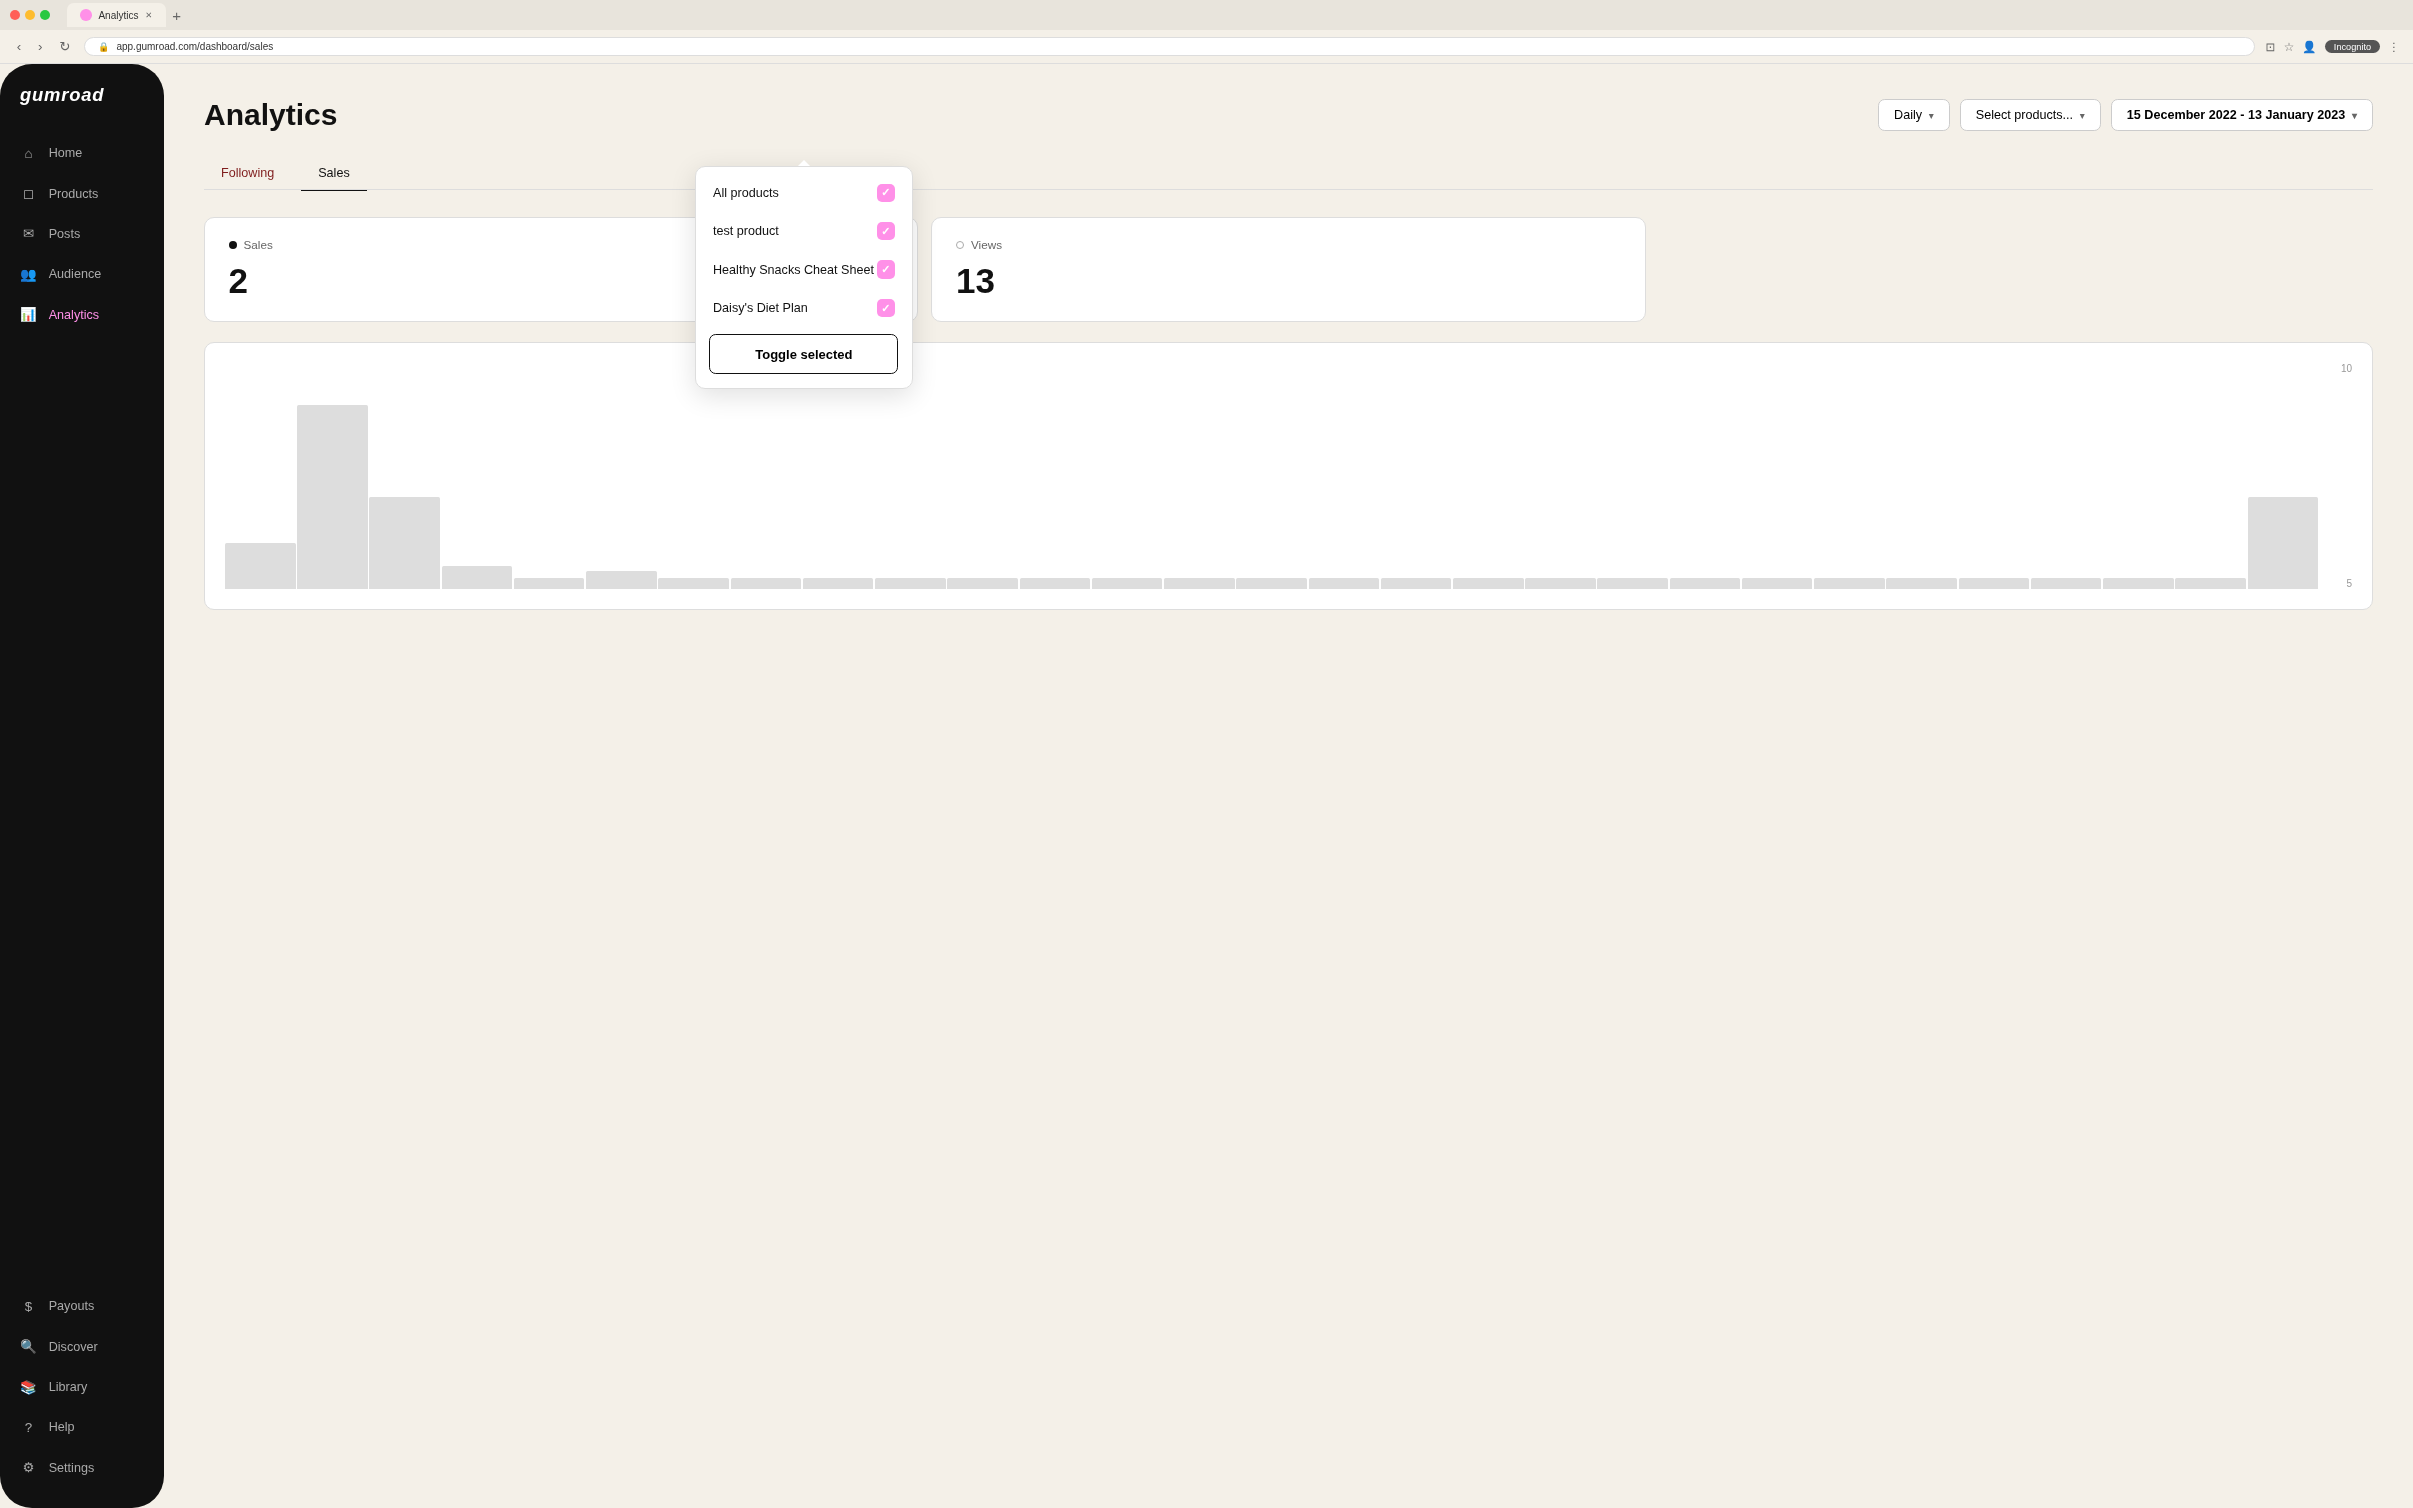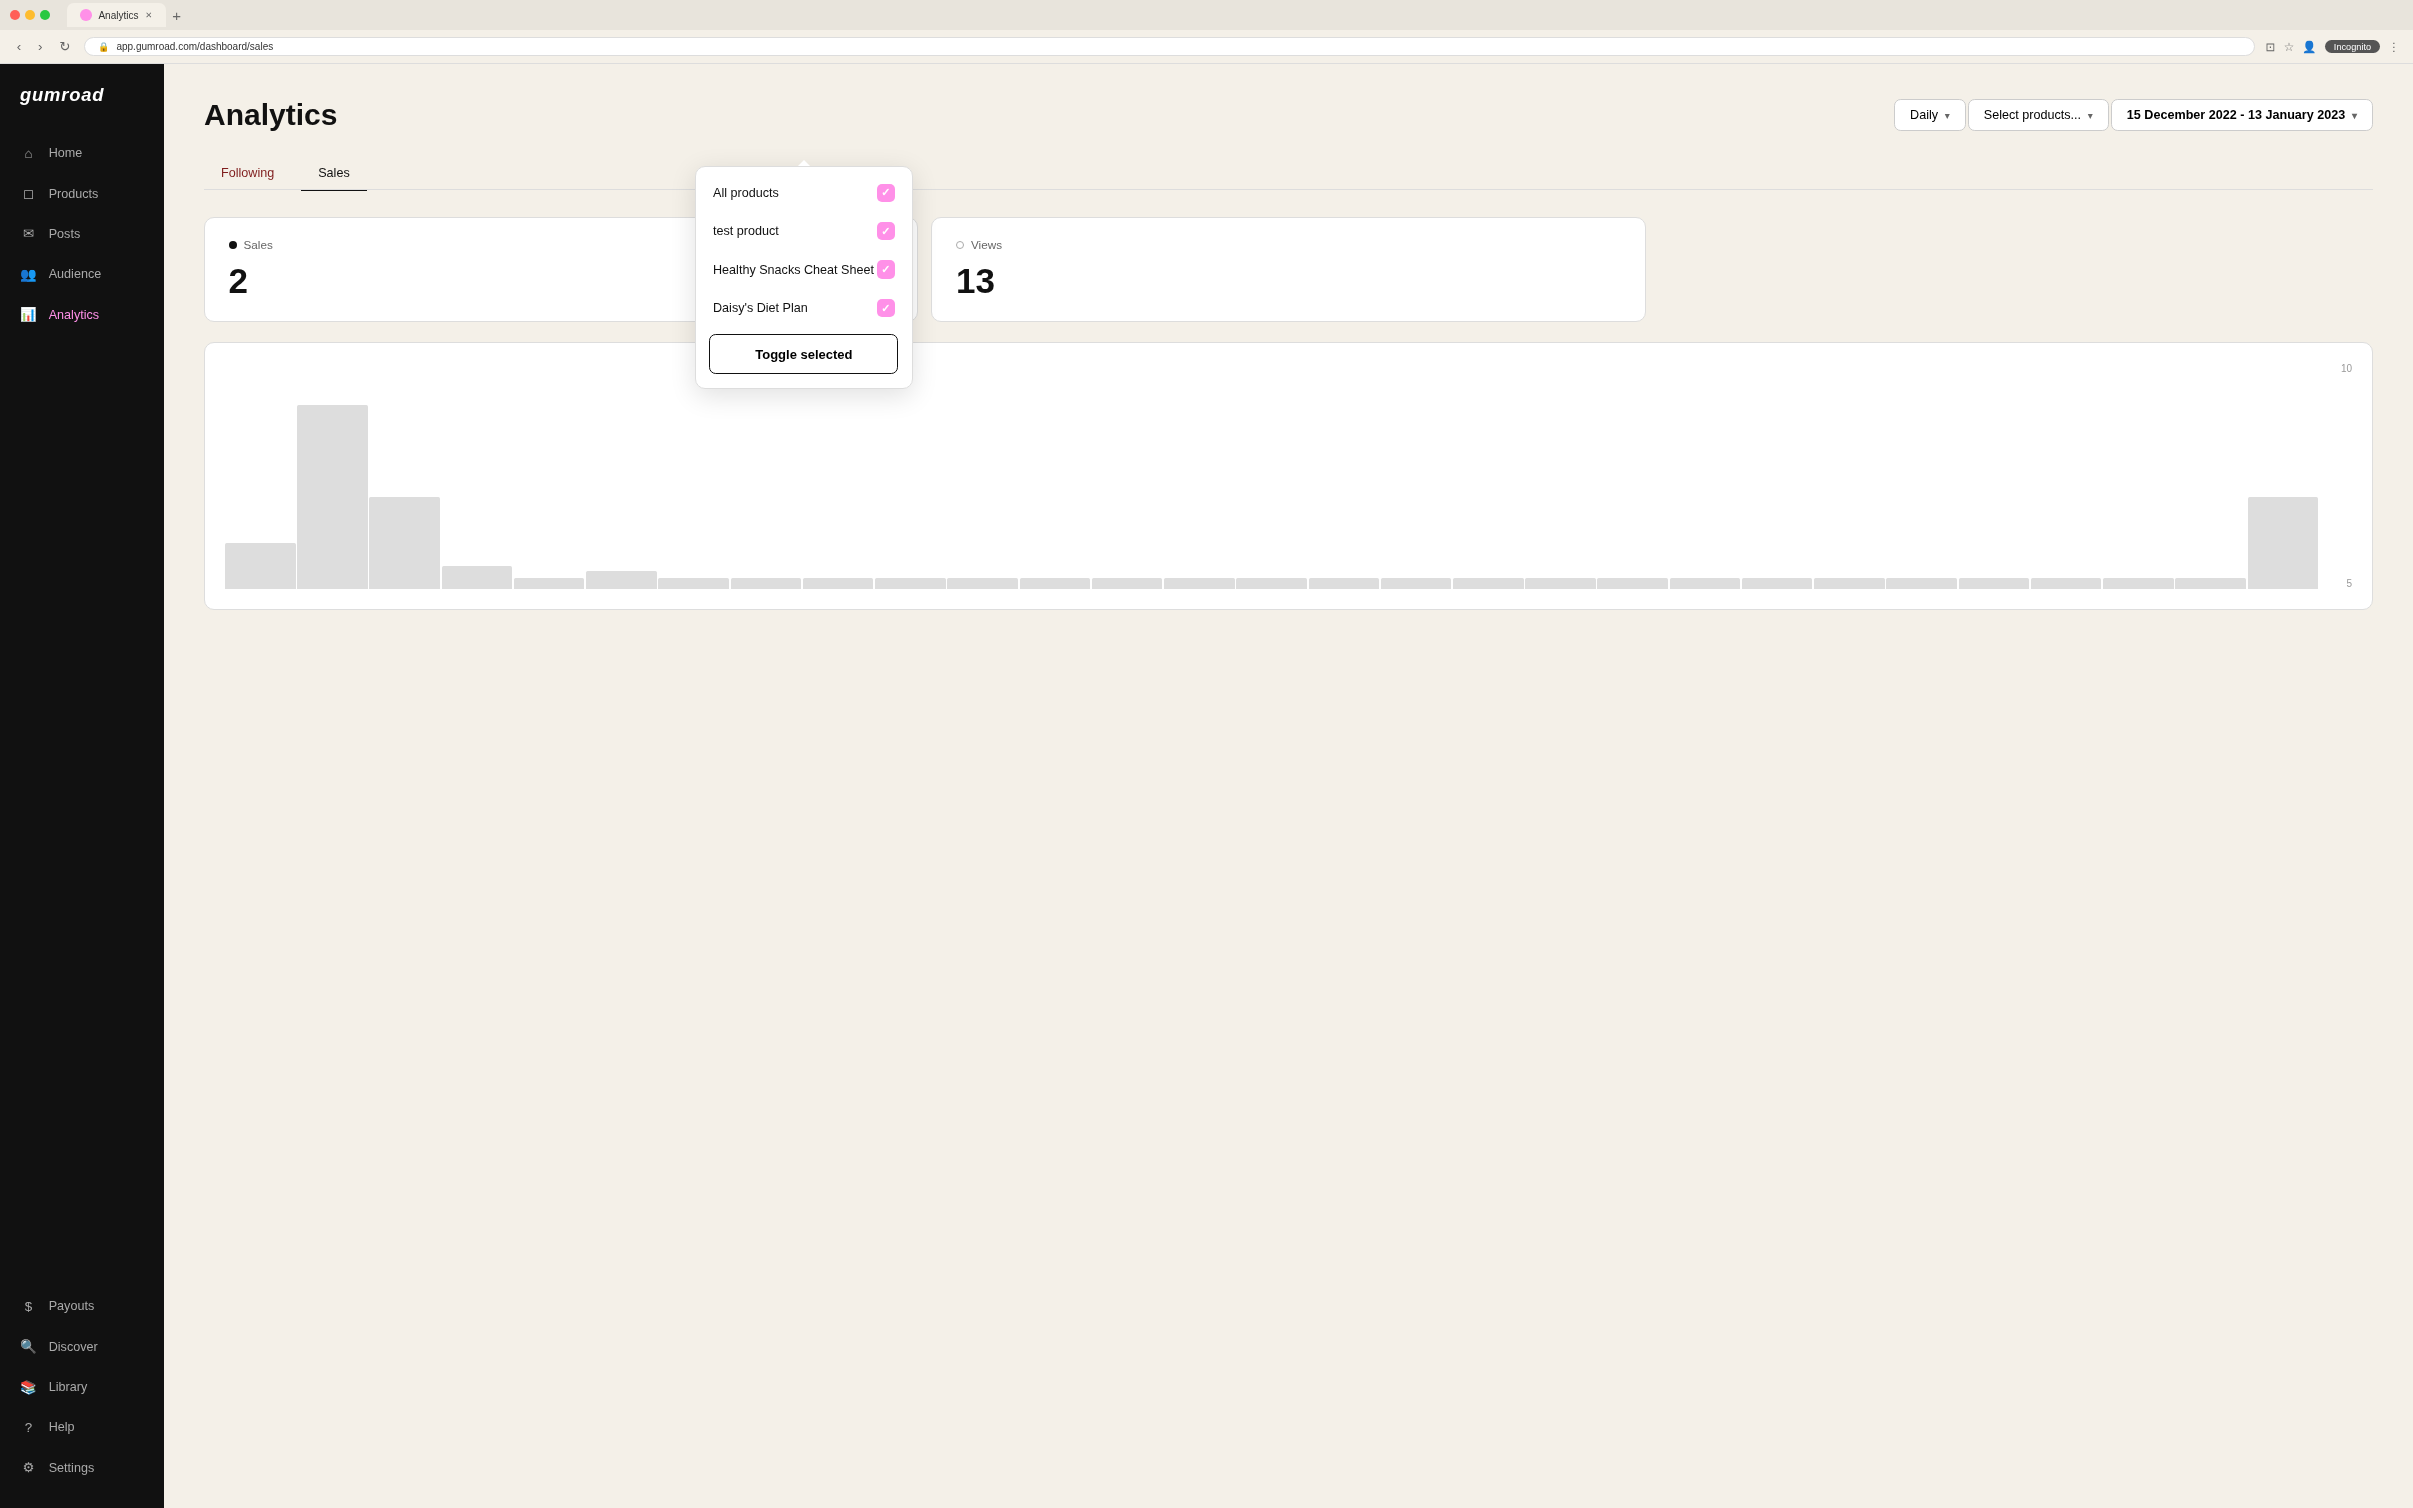--- a/index.html
+++ b/index.html
@@ -131,20 +131,21 @@
     .sidebar {
       width: 164px;
       background: #1a1a2e;
       background: #111;
       flex-shrink: 0;
       display: flex;
       flex-direction: column;
       padding: 20px 0;
       height: 100%;
       overflow-y: auto;
+      border-radius: 32px;
     }
     .sidebar-logo {
       padding: 0 20px 27px;
       color: white;
       font-size: 18.4px;
       font-weight: 700;
       letter-spacing: 0.8px;
     }
     .sidebar-logo span { font-style: italic; }
     .sidebar-nav {
@@ -191,21 +192,21 @@
       justify-content: space-between;
       margin-bottom: 27px;
     }
     .page-title {
       font-size: 30px;
       font-weight: 700;
       color: #111;
     }
     .header-controls {
       display: flex;
-      gap: 2px;
+      gap: 10px;
       align-items: center;
       justify-content: center;
     }
     .dropdown-btn {
       background: white;
       border: 1.3px solid #ccc;
       border-radius: 6.7px;
       padding: 8.4px 15px;
       font-size: 12.6px;
       cursor: pointer;

